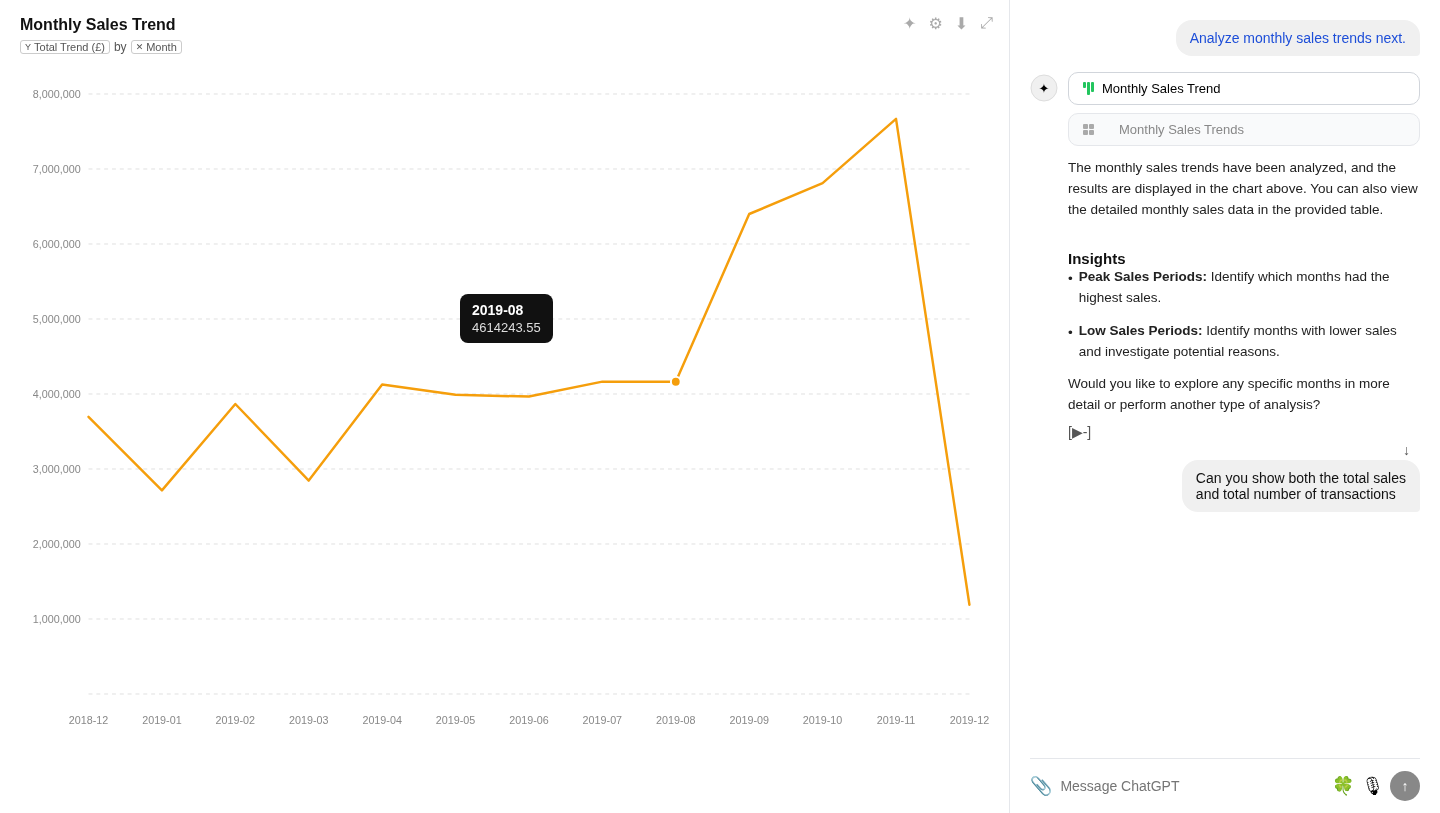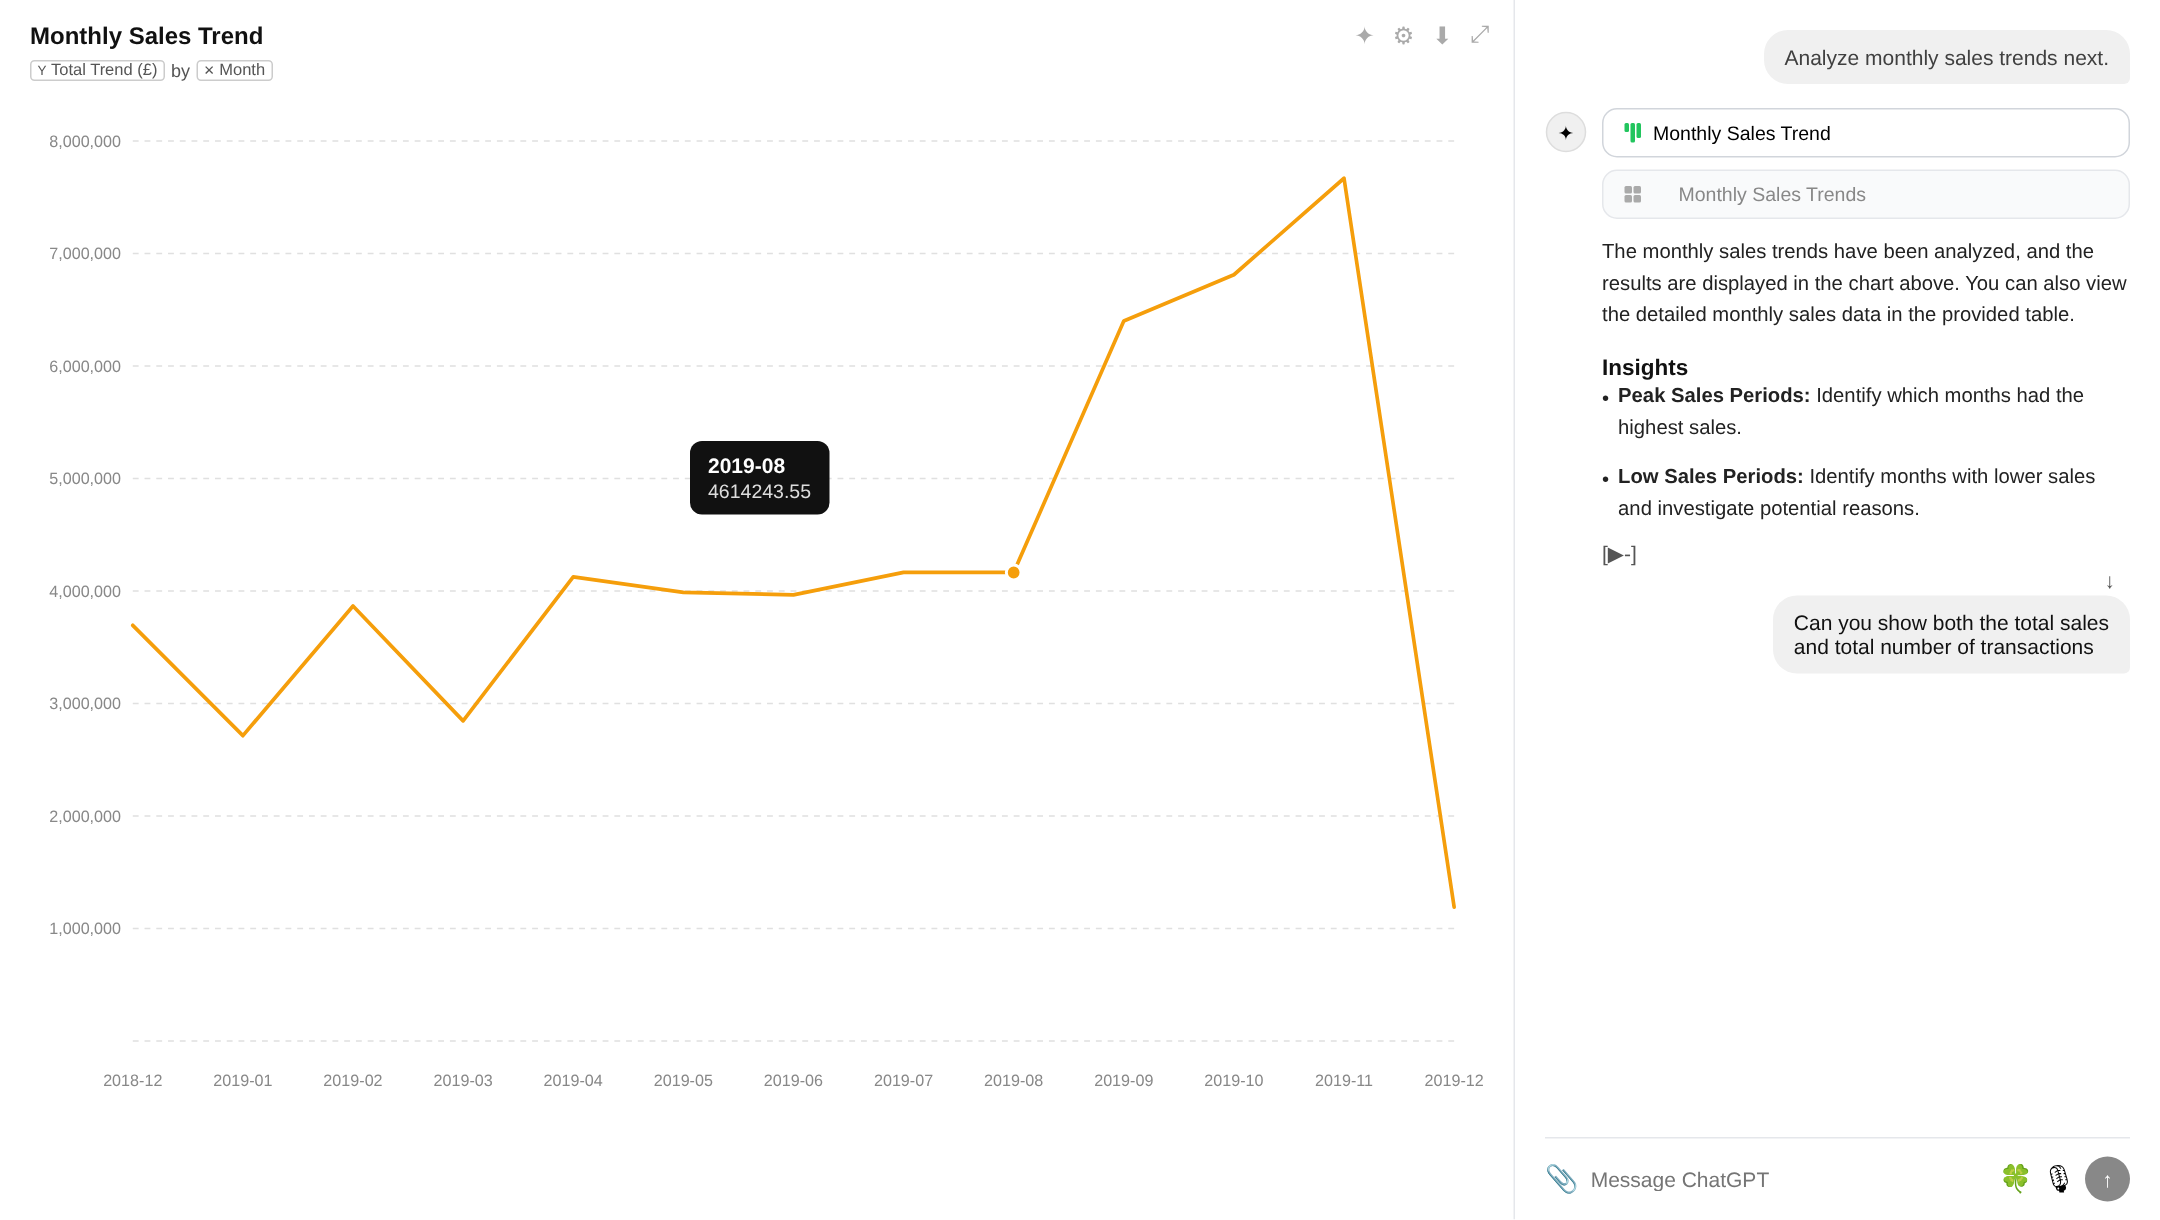--- a/index.html
+++ b/index.html
@@ -76,21 +76,21 @@
       overflow-y: auto;
       background: #fff;
     }
 
     .user-message {
       align-self: flex-end;
       background: #f0f0f0;
       border-radius: 16px 16px 4px 16px;
       padding: 10px 14px;
       font-size: 14px;
-      color: #404040;
+      color: #1d4ed8;
       max-width: 320px;
       margin-bottom: 16px;
       margin-left: auto;
     }
 
     .ai-section {
       display: flex;
       gap: 10px;
       margin-bottom: 12px;
     }
@@ -161,21 +161,21 @@
       width: 5px;
       height: 5px;
       background: #aaa;
       border-radius: 1px;
     }
 
     .ai-text {
       font-size: 13.5px;
       line-height: 1.55;
       color: #222;
-      margin-bottom: 16px;
+      margin-bottom: 29px;
     }
 
     .insights-title {
       font-size: 15px;
       font-weight: 700;
       color: #111;
     }
 
     .insight-item {
       font-size: 13.5px;
@@ -420,20 +420,21 @@
         </span>
       </div>
 
       <div class="insight-item">
         <span class="insight-bullet">•</span>
         <span>
           <b>Low Sales Periods:</b><span> Identify months with lower sales and investigate potential reasons.</span>
         </span>
       </div>
 
+      <div class="follow-up-text">Would you like to explore any specific months in more detail or perform another type of analysis?</div>
 
       <div class="typing-indicator">[▶-]</div>
     </div>
   </div>
 
   <div class="user-message-2">
     <div class="down-arrow">↓</div>
     <span>Can you show both the total sales</span><br>
     <span>and total number of transactions</span>
   </div>

